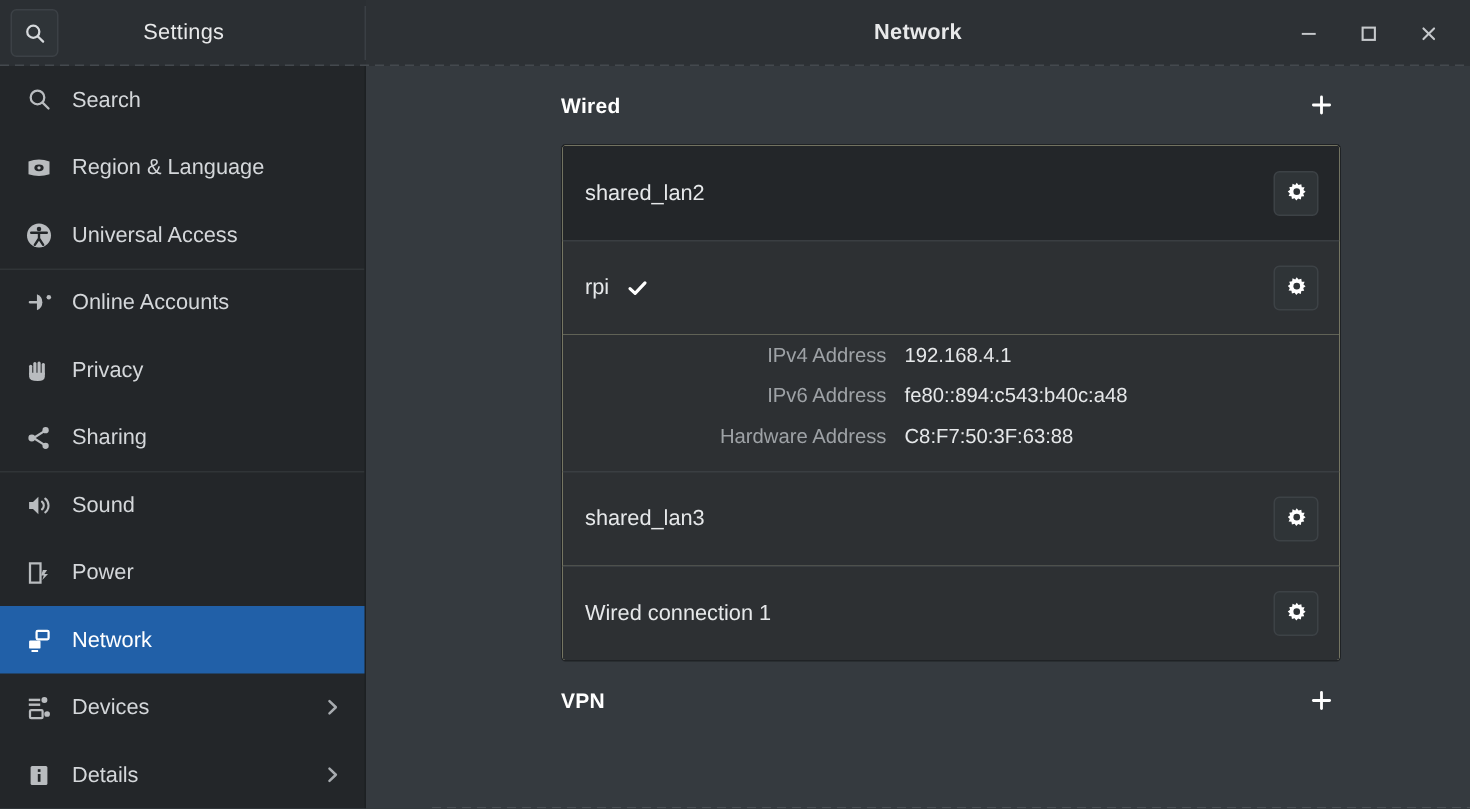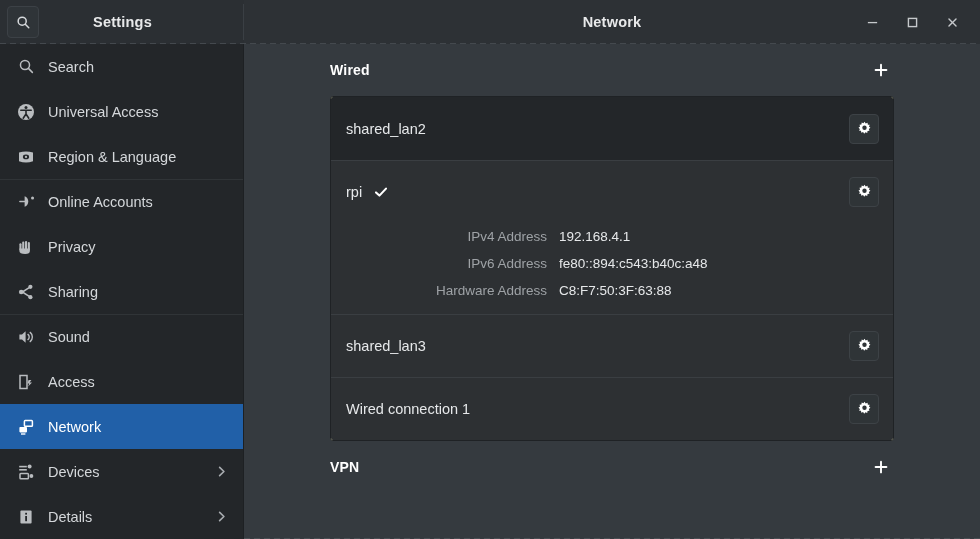--- a/index.html
+++ b/index.html
@@ -32,40 +32,40 @@
     content: ""; position: absolute; right: 0; top: 4px; bottom: 4px; width: 1px; background: #3a3f44;
   }
   .search-btn {
     width: 32px; height: 32px; margin-left: 7px;
     background: #2f3438; border: 1px solid #3c4146; border-radius: 4px;
     display: flex; align-items: center; justify-content: center;
     cursor: pointer;
   }
   .search-btn svg { display: block; }
   .tb-title-left {
-    flex: 1; text-align: center; color: #e8e9ea; font-size: 14.5px; font-weight: bold;
+    flex: 1; text-align: center; color: #e8e9ea; font-size: 14.5px; font-weight: normal;
     letter-spacing: .2px; padding-right: 38px;
   }
   .tb-right {
     flex: 1; display: flex; align-items: center; position: relative;
     background: #2d3135;
   }
   .tb-title-main {
     position: absolute; left: 0; right: 0; text-align: center;
     color: #e8e9ea; font-size: 14.5px; font-weight: bold; letter-spacing: .2px;
     pointer-events: none;
   }
   .winctl { margin-left: auto; display: flex; align-items: center; padding-right: 8px; z-index: 2; }
   .winbtn {
     width: 40px; height: 40px; display: flex; align-items: center; justify-content: center;
     cursor: pointer; color: #c6c9cc;
   }
 
   
-  .body { flex: 1; display: flex; min-height: 0; }
+  .body { flex: 1; display: flex; min-height: 0; gap: 44px; }
 
   
   .sidebar {
     width: 244px; flex: 0 0 244px;
     background: #232629;
     position: relative;
     overflow: hidden;
   }
   .sidebar::after {
     content: ""; position: absolute; right: 0; top: 0; bottom: 0; width: 1px; background: #1d2023;
@@ -196,36 +196,36 @@
             <svg width="17" height="17" viewBox="0 0 18 18" fill="none" stroke="currentColor" stroke-width="1.6">
               <circle cx="7.4" cy="7.4" r="4.8"></circle>
                 <line x1="11" y1="11" x2="15.2" y2="15.2" stroke-linecap="round"></line>
             </svg>
           </span>
           <span class="side-label">Search</span>
         </div>
         <div class="side-item">
           <span class="side-ico">
             <svg width="18" height="18" viewBox="0 0 18 18">
+              <path d="M2 4.6 Q9 2.2 16 4.6 L16 13.2 Q9 15.6 2 13.2 Z" fill="#b9bcbf"></path>
+              <ellipse cx="9" cy="8.9" rx="3.1" ry="2.3" fill="#232629"></ellipse>
+              <circle cx="9" cy="8.9" r="1.1" fill="#b9bcbf"></circle>
+            </svg>
+          </span>
+          <span class="side-label">Region &amp; Language</span>
+        </div>
+        <div class="side-item">
+          <span class="side-ico">
+            <svg width="18" height="18" viewBox="0 0 18 18">
               <circle cx="9" cy="9" r="8" fill="#b9bcbf"></circle>
               <circle cx="9" cy="4.6" r="1.5" fill="#232629"></circle>
               <path d="M3.8 7.2 L14.2 7.2 M9 7.2 L9 11 M9 11 L6.2 15.2 M9 11 L11.8 15.2" stroke="#232629" stroke-width="1.6" stroke-linecap="round" fill="none"></path>
             </svg>
           </span>
           <span class="side-label">Universal Access</span>
-        </div>
-        <div class="side-item">
-          <span class="side-ico">
-            <svg width="18" height="18" viewBox="0 0 18 18">
-              <path d="M2 4.6 Q9 2.2 16 4.6 L16 13.2 Q9 15.6 2 13.2 Z" fill="#b9bcbf"></path>
-              <ellipse cx="9" cy="8.9" rx="3.1" ry="2.3" fill="#232629"></ellipse>
-              <circle cx="9" cy="8.9" r="1.1" fill="#b9bcbf"></circle>
-            </svg>
-          </span>
-          <span class="side-label">Region &amp; Language</span>
         </div>
       </div>
 
       <div class="side-group">
         <div class="side-item">
           <span class="side-ico">
             <svg width="19" height="17" viewBox="0 0 20 18">
               <path d="M3 9 L8 9" stroke="#b9bcbf" stroke-width="1.6" stroke-linecap="round"></path>
               <path d="M8 3.4 A6 6 0 0 1 8 14.6 Z" fill="#b9bcbf"></path>
               <circle cx="16.4" cy="5.4" r="1.6" fill="#b9bcbf"></circle>
@@ -272,21 +272,21 @@
           </span>
           <span class="side-label">Sound</span>
         </div>
         <div class="side-item">
           <span class="side-ico">
             <svg width="18" height="18" viewBox="0 0 18 18">
               <path d="M3 2.6 L10 2.6 L10 15.4 L3 15.4 Z" fill="none" stroke="#b9bcbf" stroke-width="1.5"></path>
               <path d="M11.6 7 L14.4 7 L12.6 9.6 L15 9.6 L11.2 13.6 L12.2 10.6 L10.4 10.6 Z" fill="#b9bcbf"></path>
             </svg>
           </span>
-          <span class="side-label">Access</span>
+          <span class="side-label">Power</span>
         </div>
         <div class="side-item selected">
           <span class="side-ico">
             <svg width="18" height="18" viewBox="0 0 18 18">
               <rect x="7.4" y="2.6" width="8" height="5.6" rx="0.8" fill="none" stroke="currentColor" stroke-width="1.5"></rect>
               <rect x="2.4" y="9" width="7.6" height="5.4" rx="0.8" fill="currentColor"></rect>
               <line x1="4" y1="16" x2="8.4" y2="16" stroke="currentColor" stroke-width="1.4"></line>
             </svg>
           </span>
           <span class="side-label">Network</span>

